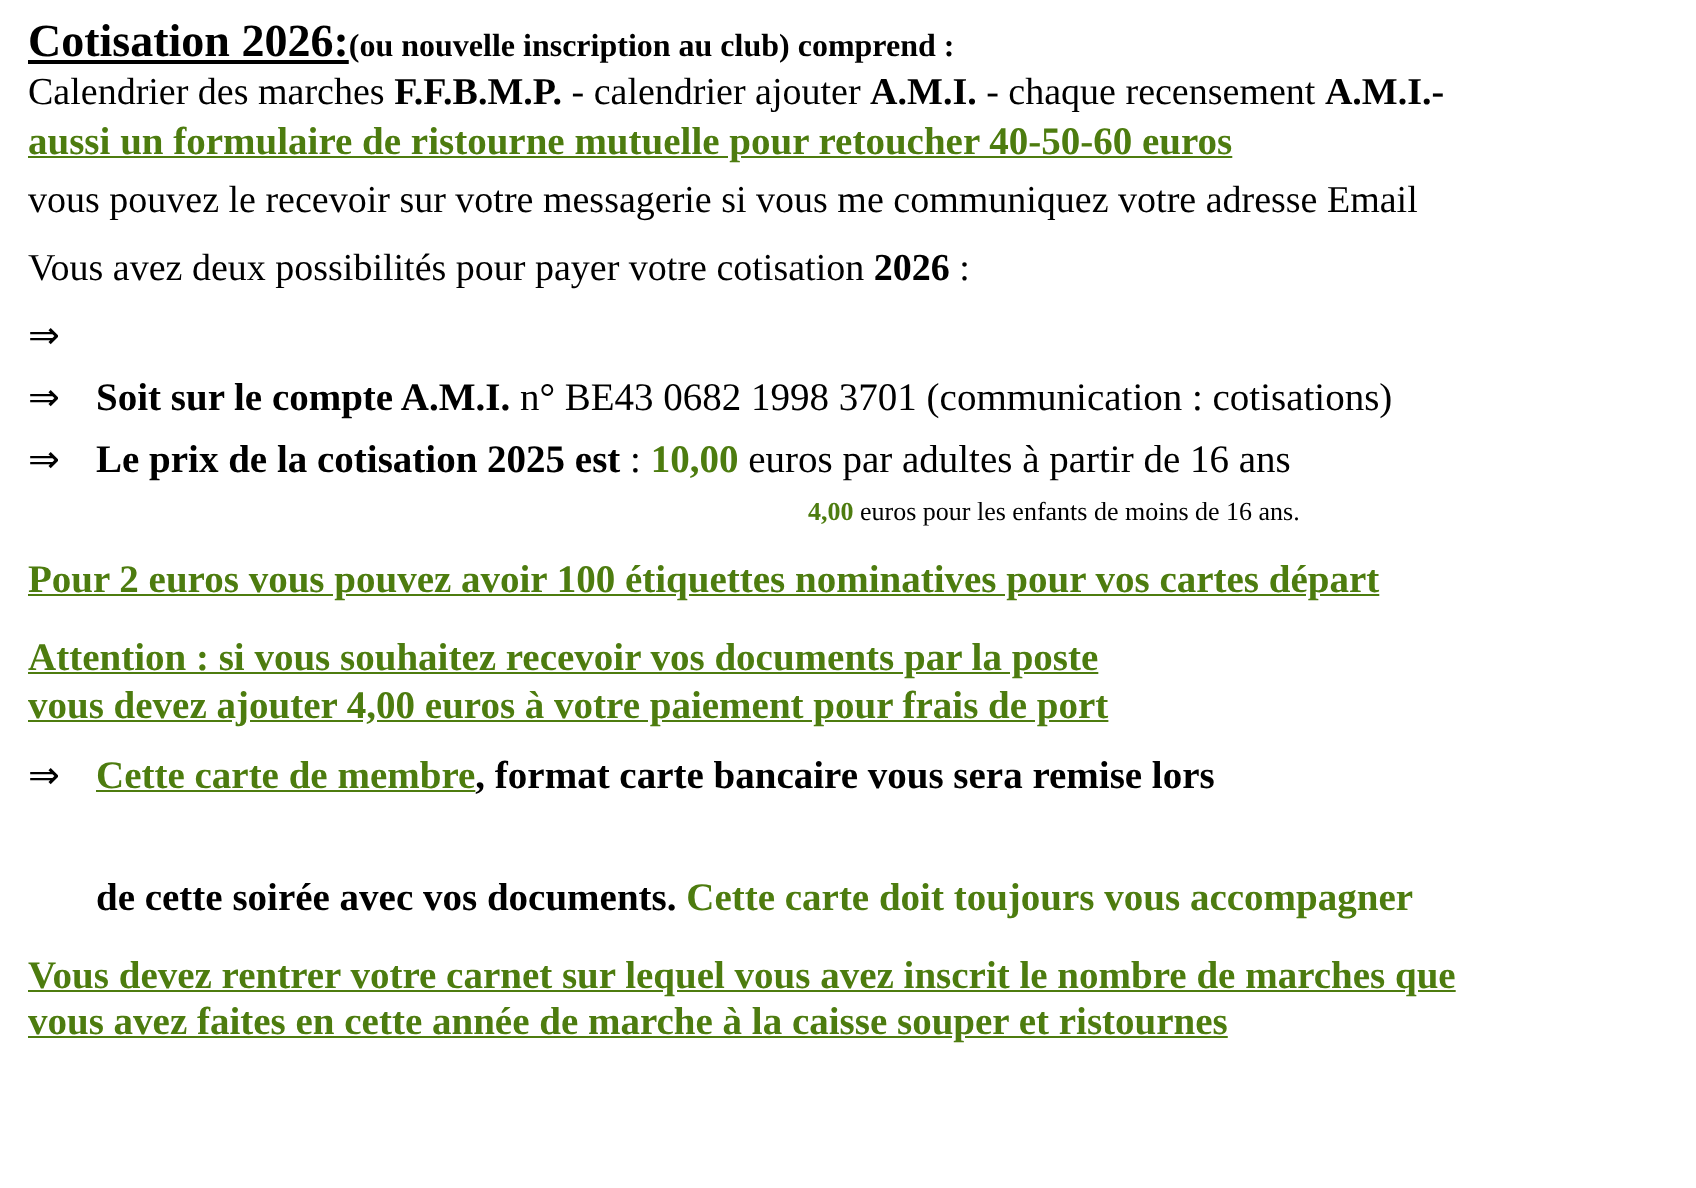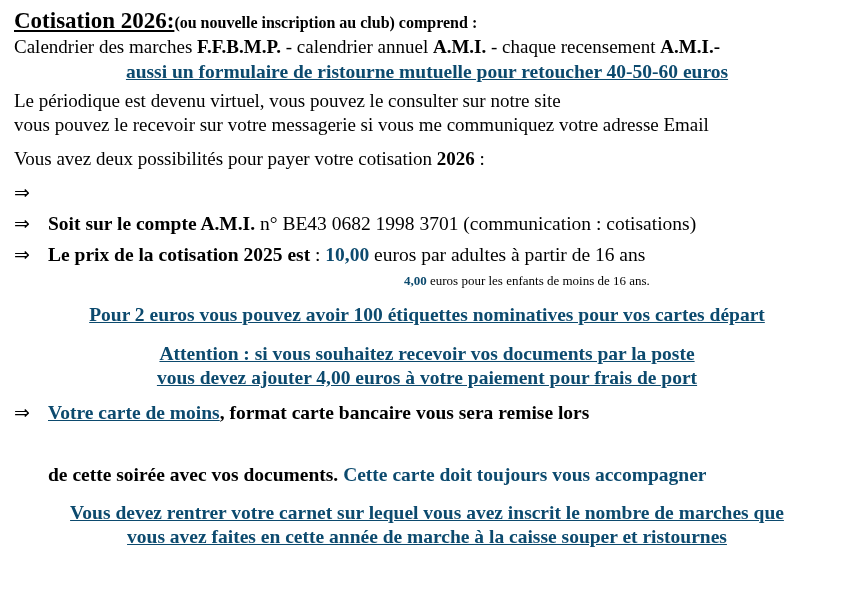--- a/index.html
+++ b/index.html
@@ -23,22 +23,22 @@
   }
   .line {
     display: block;
     white-space: nowrap;
     line-height: 1.28;
   }
   .sz-title { font-size: 23px; }
   .sz-main  { font-size: 19.5px; }
   .sz-body  { font-size: 19px; }
   .b { font-weight: bold; }
-  .red { color: #0c4a6e; }
-  .u { text-decoration: underline; text-align: center; }
+  .red { color: #4d7c0f; }
+  .u { text-decoration: underline; }
   .gap-sm { height: 5px; }
   .gap-md { height: 10px; }
   .gap-lg { height: 14px; }
 
   .bullet-row {
     display: flex;
     align-items: baseline;
     white-space: nowrap;
     line-height: 1.3;
   }
@@ -69,28 +69,27 @@
 </head>
 <body>
 
 <div class="page">
 
   <div class="line sz-title">
     <span class="b u">Cotisation 2026:</span><span class="b" style="font-size:16px;">(ou nouvelle inscription au club) comprend :</span>
   </div>
 
   <div class="line sz-body">
-    <span>Calendrier des marches </span><span class="b">F.F.B.M.P.</span><span> - calendrier annuel </span><span class="b">A.M.I.</span><span> - chaque recensement </span><span class="b">A.M.I.-</span>
+    <span>Calendrier des marches </span><span class="b">F.F.B.M.P.</span><span> - calendrier ajouter </span><span class="b">A.M.I.</span><span> - chaque recensement </span><span class="b">A.M.I.-</span>
   </div>
 
   <div class="line sz-main b red u tight">aussi un formulaire de ristourne mutuelle pour retoucher 40-50-60 euros</div>
 
   <div class="gap-sm"></div>
 
-  <div class="line sz-body">Le périodique est devenu virtuel, vous pouvez le consulter sur notre site</div>
   <div class="line sz-body">vous pouvez le recevoir sur votre messagerie si vous me communiquez votre adresse Email</div>
 
   <div class="gap-md"></div>
 
   <div class="line sz-body">
     <span>Vous avez deux possibilités pour payer votre cotisation </span><span class="b">2026</span><span> :</span>
   </div>
 
   <div class="gap-md"></div>
 
@@ -124,21 +123,21 @@
 
   <div class="gap-lg"></div>
 
   <div class="line sz-main b red u tight">Attention : si vous souhaitez recevoir vos documents par la poste</div>
   <div class="line sz-main b red u tight">vous devez ajouter 4,00 euros à votre paiement pour frais de port</div>
 
   <div class="gap-md"></div>
 
   <div class="bullet-row">
     <span class="arrow">⇒</span>
-    <span class="bullet-text"><span class="b red u">Votre carte de moins</span><span class="b">, format carte bancaire vous sera remise lors</span></span>
+    <span class="bullet-text"><span class="b red u">Cette carte de membre</span><span class="b">, format carte bancaire vous sera remise lors</span></span>
   </div>
   <div class="sub-indent">
     <span class="b">de cette soirée avec vos documents. </span><span class="b red">Cette carte doit toujours vous accompagner</span>
   </div>
 
   <div class="gap-lg"></div>
 
   <div class="line sz-main b red u tight">Vous devez rentrer votre carnet sur lequel vous avez inscrit le nombre de marches que</div>
   <div class="line sz-main b red u tight">vous avez faites en cette année de marche à la caisse souper et ristournes</div>
 

